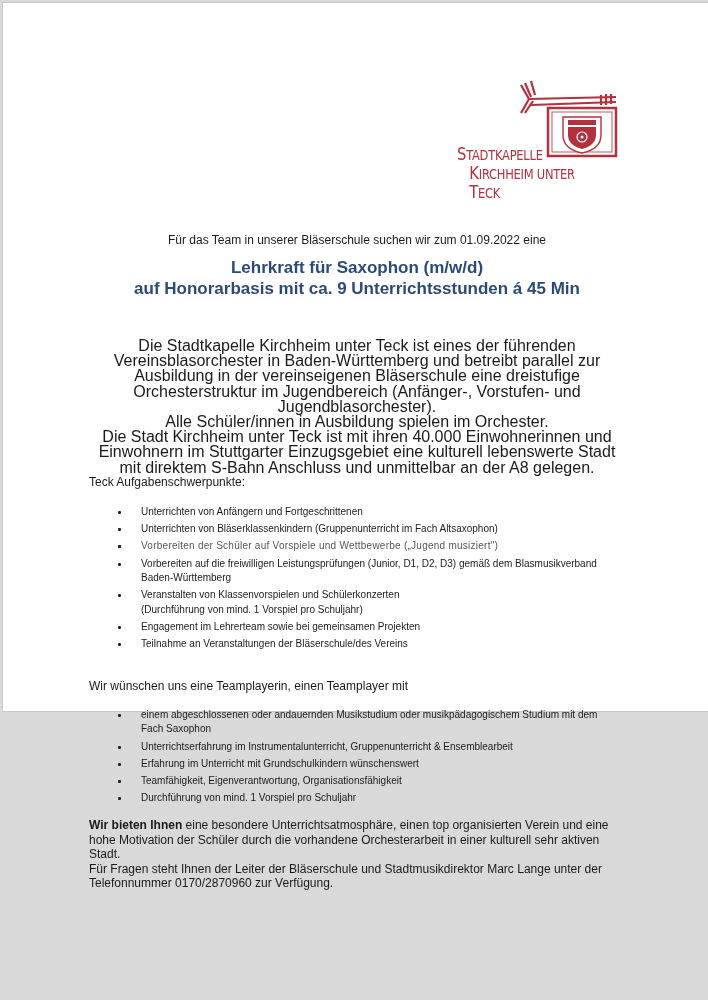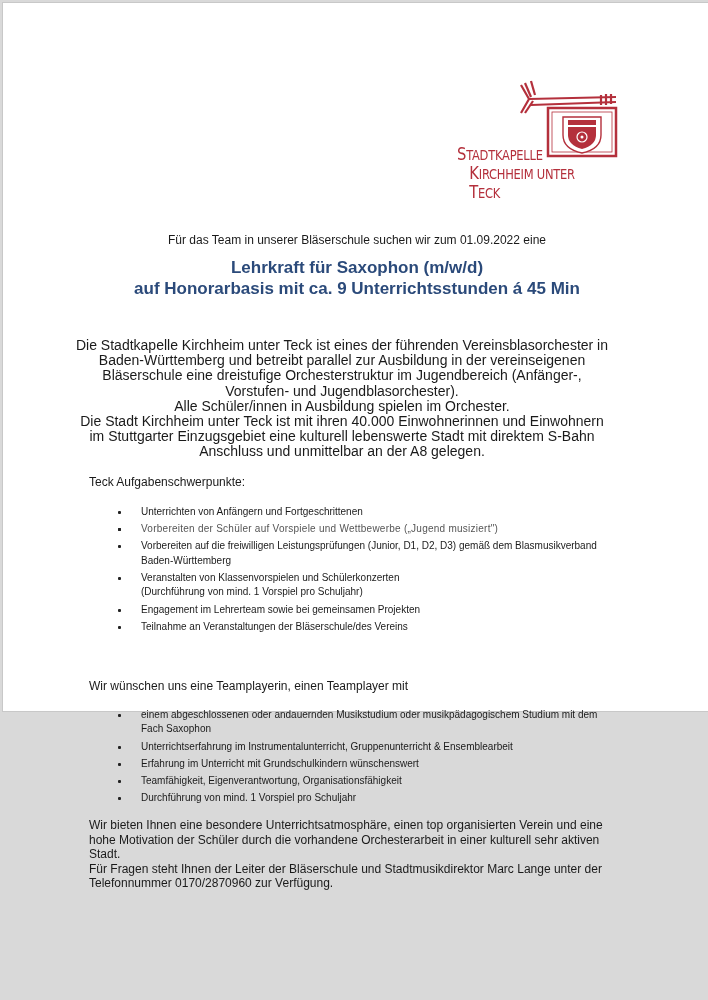--- a/index.html
+++ b/index.html
@@ -26,40 +26,40 @@
   .logo-line2 { font-size:18px; display:block; padding-left:15px; }
   .intro {
     position:absolute; left:0; width:708px; top:230px; text-align:center;
     font-size:12px; color:#1a1a1a;
   }
   .title {
     position:absolute; left:0; width:708px; top:254px; text-align:center;
     font-size:17px; font-weight:bold; color:#2b4a7a; line-height:21px;
   }
   .desc {
-    position:absolute; left:69px; width:540px; top:335px; text-align:center;
-    font-size:14px; line-height:15.2px; color:#1a1a1a;
+    position:absolute; left:84px; width:540px; top:335px; text-align:center;
+    font-size:16px; line-height:15.2px; color:#1a1a1a;
   }
   .section-heading {
     position:absolute; left:86px; font-size:12px; color:#1a1a1a;
   }
   ul.bullets {
     position:absolute; left:94px; width:520px; margin:0; padding:0; list-style:none;
     font-size:10px; line-height:14.4px; color:#1a1a1a;
   }
   ul.bullets li { position:relative; padding-left:44px; margin-bottom:2.8px; }
   ul.bullets li .dot {
     position:absolute; left:21px; top:6px; width:3px; height:3px; background:#222; border-radius:1px;
   }
   ul.bullets li.light { color:#555; letter-spacing:0.25px; }
   .closing {
     position:absolute; left:86px; width:540px; top:815px;
     font-size:12px; line-height:14.6px; color:#1a1a1a;
   }
-  .closing b { font-weight:normal;text-align:center; }
+  .closing b { font-weight:bold;text-align:center; }
   .closing a { color:#1a1a1a; text-decoration:underline; }
 </style>
 </head>
 <body>
 
 <div class="page">
 
   <div class="logo">
     <svg width="170" height="80" viewBox="0 0 170 80" style="position:absolute;left:0;top:0">
       <g fill="none" stroke="#b4303c" stroke-width="2.2">
@@ -98,20 +98,21 @@
   <div class="desc">
     <div>Die Stadtkapelle Kirchheim unter Teck ist eines der führenden Vereinsblasorchester in Baden-Württemberg und betreibt parallel zur Ausbildung in der vereinseigenen Bläserschule eine dreistufige Orchesterstruktur im Jugendbereich (Anfänger-, Vorstufen- und Jugendblasorchester).</div>
     <div>Alle Schüler/innen in Ausbildung spielen im Orchester.</div>
     <div>Die Stadt Kirchheim unter Teck ist mit ihren 40.000 Einwohnerinnen und Einwohnern im Stuttgarter Einzugsgebiet eine kulturell lebenswerte Stadt mit direktem S-Bahn Anschluss und unmittelbar an der A8 gelegen.</div>
   </div>
 
   <div class="section-heading" style="top:472px">Teck Aufgabenschwerpunkte:</div>
 
   <ul class="bullets" style="top:502px">
     <li><span class="dot"></span><span>Unterrichten von Anfängern und Fortgeschrittenen</span></li>
+    <li><span class="dot"></span><span>Unterrichten von Bläserklassenkindern (Gruppenunterricht im Fach Altsaxophon)</span></li>
     <li><span class="dot"></span></li>
     <li class="light"><span class="dot"></span><span>Vorbereiten der Schüler auf Vorspiele und Wettbewerbe („Jugend musiziert")</span></li>
     <li><span class="dot"></span><span>Vorbereiten auf die freiwilligen Leistungsprüfungen (Junior, D1, D2, D3) gemäß dem Blasmusikverband Baden-Württemberg</span></li>
     <li><span class="dot"></span><span>Veranstalten von Klassenvorspielen und Schülerkonzerten</span><br><span>(Durchführung von mind. 1 Vorspiel pro Schuljahr)</span></li>
     <li><span class="dot"></span><span>Engagement im Lehrerteam sowie bei gemeinsamen Projekten</span></li>
     <li><span class="dot"></span><span>Teilnahme an Veranstaltungen der Bläserschule/des Vereins</span></li>
   </ul>
 
   <div class="section-heading" style="top:676px">Wir wünschen uns eine Teamplayerin, einen Teamplayer mit</div>
 

